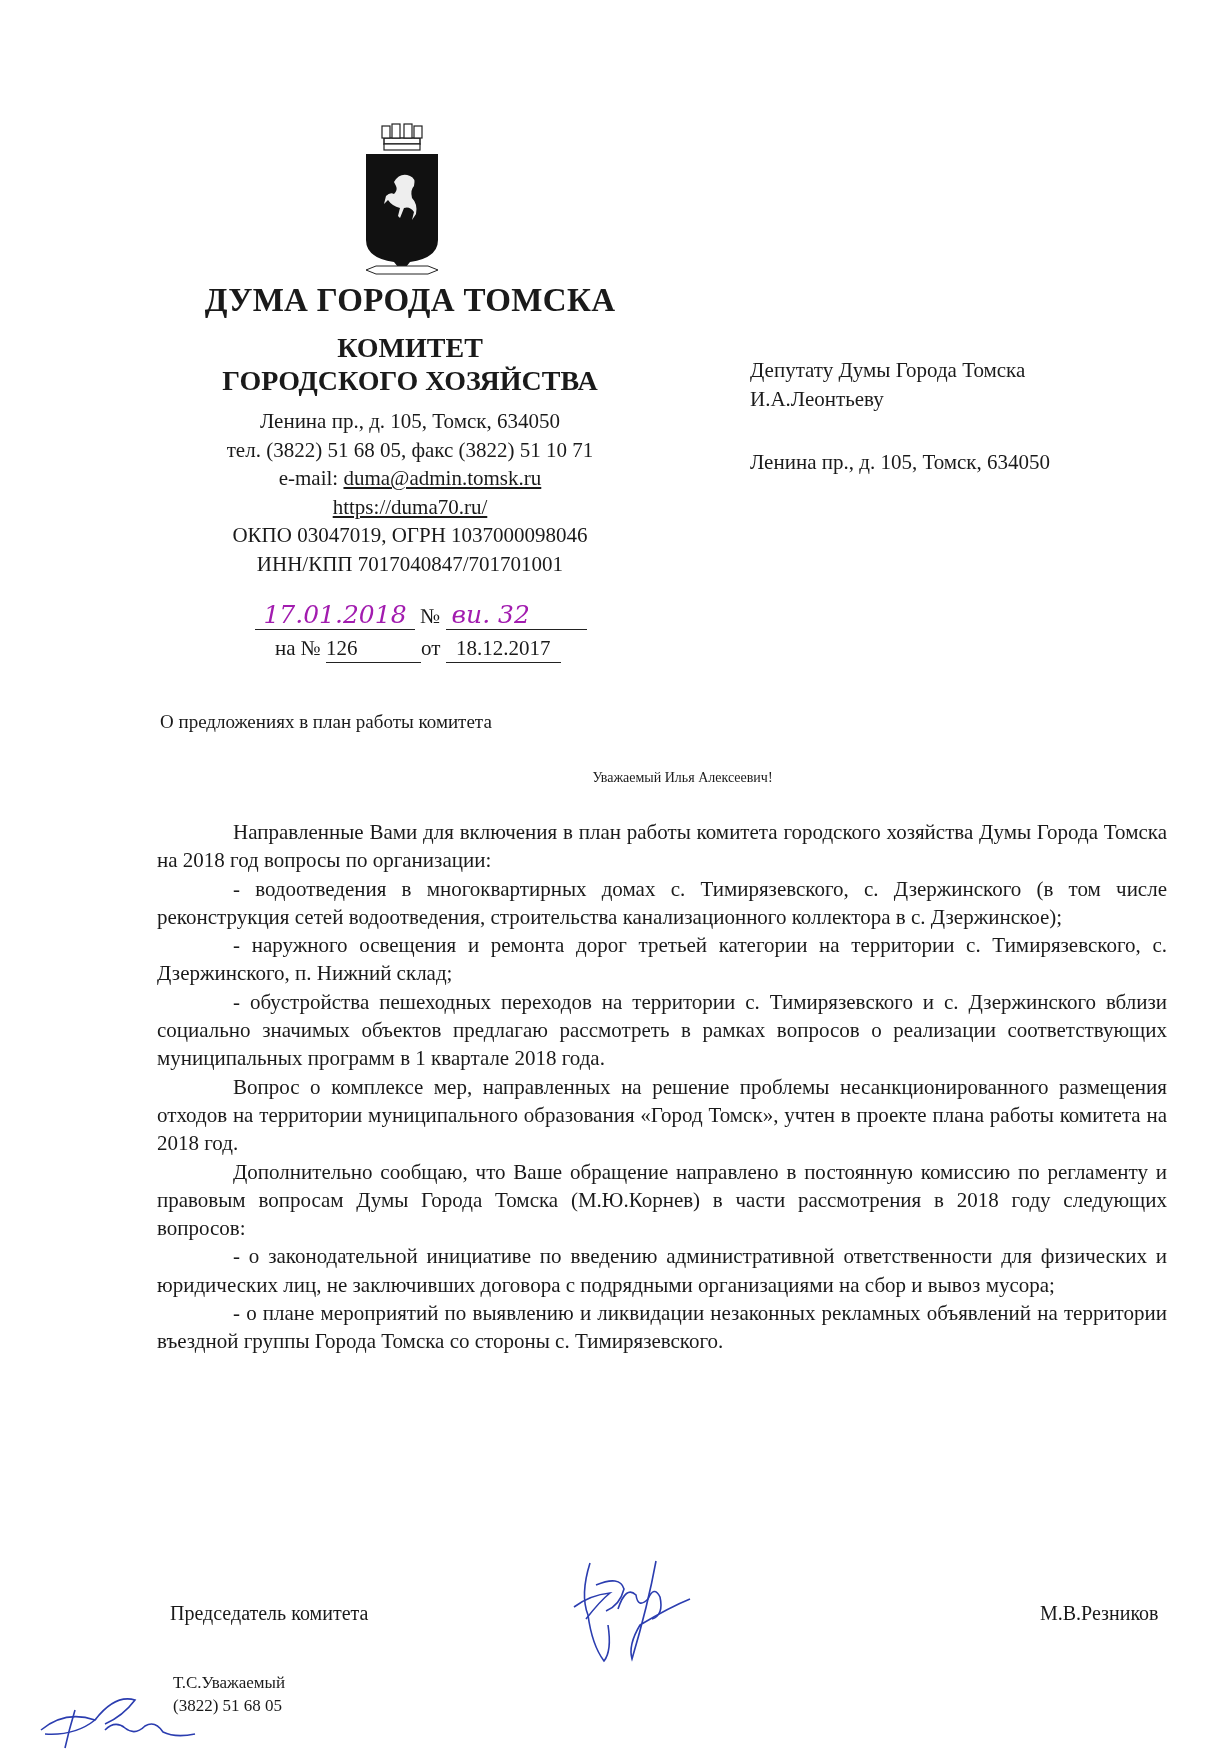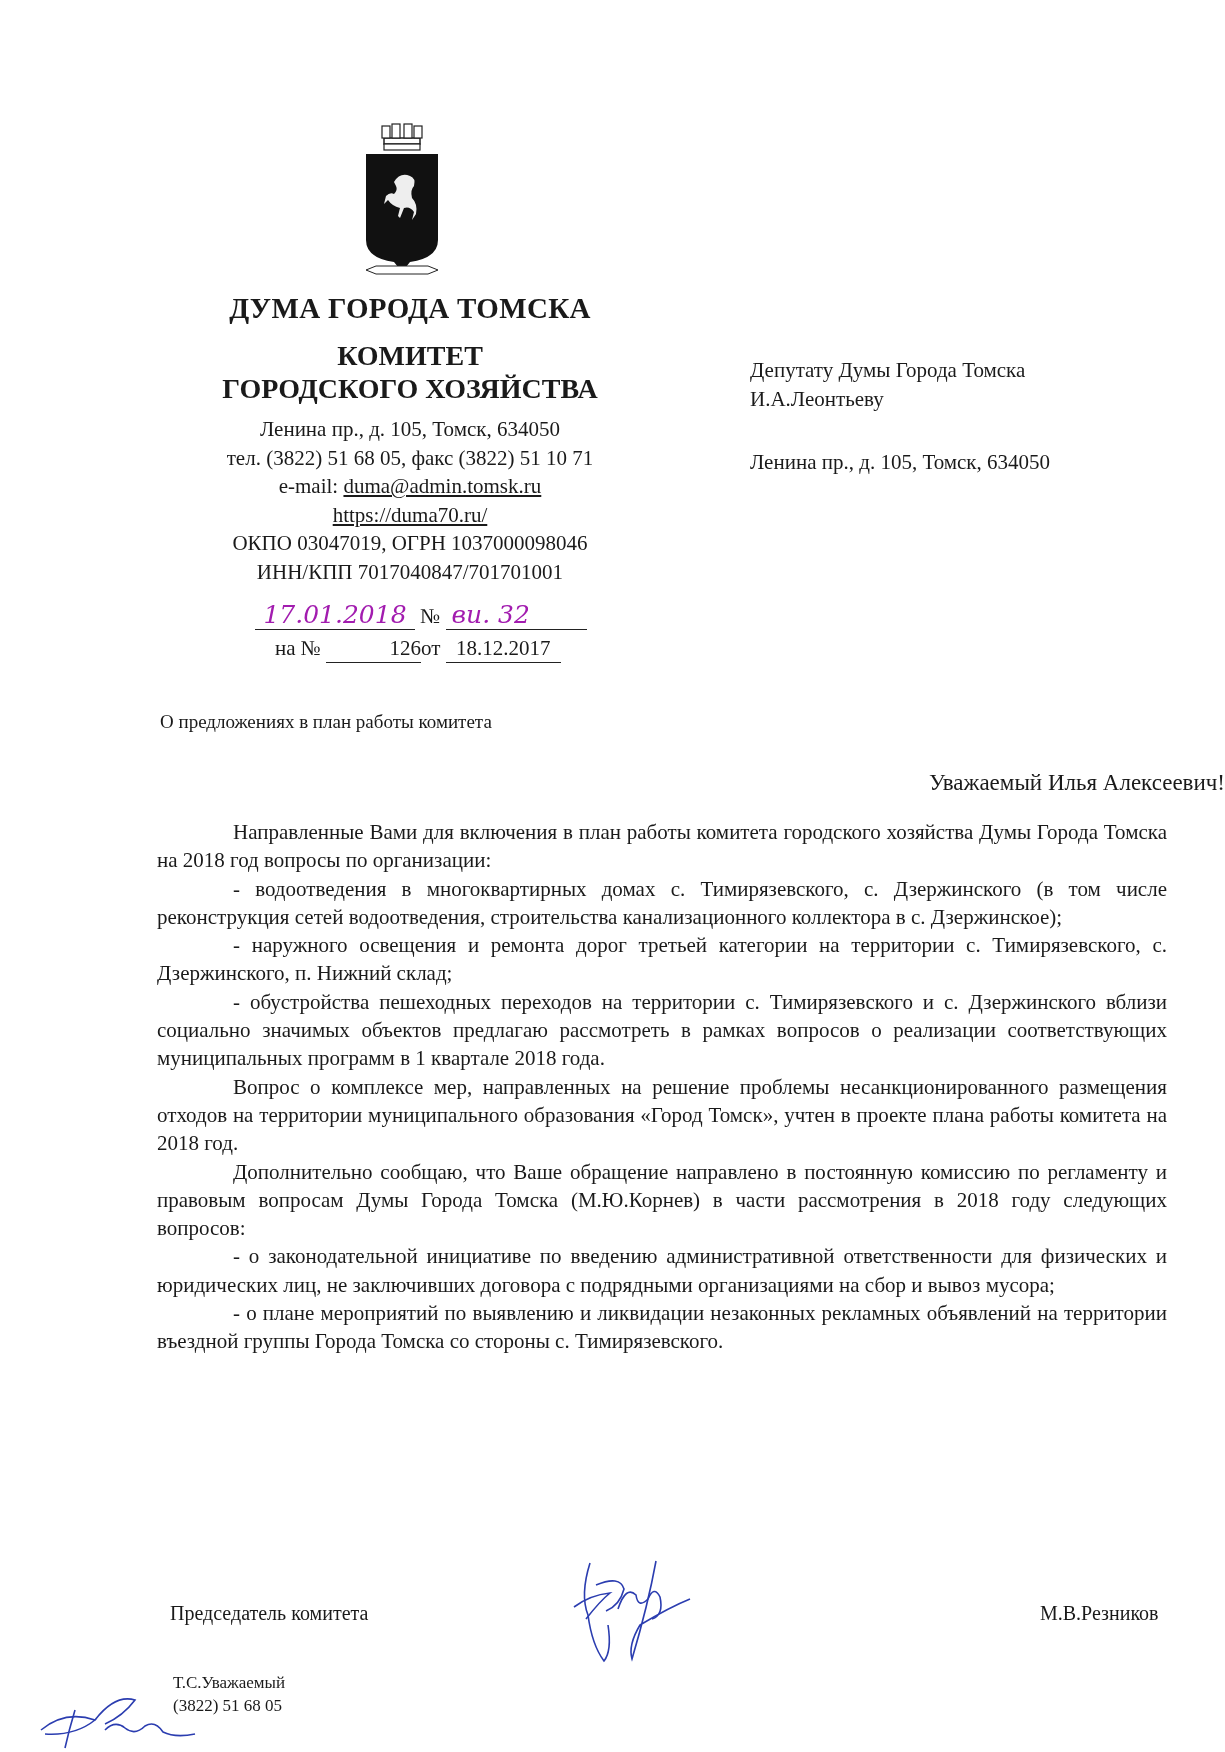--- a/index.html
+++ b/index.html
@@ -5,41 +5,41 @@
     html, body { margin: 0; padding: 0; background: #ffffff; }
     body { width: 1225px; height: 1752px; position: relative; overflow: hidden;
            font-family: "Liberation Serif", "DejaVu Serif", serif; color: #1a1a1a; }
     .abs { position: absolute; }
 
     
     .emblem { left: 362px; top: 120px; width: 80px; height: 160px; }
 
     
     .org-block { left: 200px; top: 283px; width: 420px; text-align: center; }
-    .org-title { font-weight: bold; font-size: 29px; letter-spacing: 0.3px; line-height: 34px; margin: 8px; }
+    .org-title { font-weight: bold; font-size: 33px; letter-spacing: 0.3px; line-height: 34px; margin: 0; }
     .committee { font-weight: bold; font-size: 28px; line-height: 33px; margin-top: 14px; }
     .contacts { margin-top: 10px; font-size: 21px; line-height: 28.5px; }
     .contacts .u { text-decoration: underline; }
 
     
     .reg { left: 255px; top: 600px; width: 360px; font-size: 21px; }
     .reg-line1 { height: 34px; position: relative; }
     .hand { font-family: "DejaVu Serif", serif; font-style: italic; color: #a21caf; font-size: 25px; }
     .ul { display: inline-block; border-bottom: 1.5px solid #222; }
     .reg-line2 { line-height: 28px; }
 
     
     .addressee { left: 718px; top: 356px; width: 450px; font-size: 21px; line-height: 28.5px; margin-left: 32px; }
     .addr-gap { height: 35px; }
 
     
     .subject { left: 160px; top: 711px; font-size: 19px; }
 
     
-    .salute { left: 0; width: 1225px; top: 770px; text-align: right; font-size: 23px; padding-left: 140px; box-sizing: border-box; }
+    .salute { left: 0; width: 1225px; top: 770px; text-align: center; font-size: 14px; padding-left: 140px; box-sizing: border-box; }
 
     
     .body-text { left: 157px; top: 818px; width: 1010px; font-family: "Liberation Sans Narrow", "Liberation Serif", serif;
                  font-size: 21px; line-height: 28.3px; text-align: justify; }
     .body-text p { margin: 0; text-indent: 76px; }
     .sign-title { left: 170px; top: 1602px; font-size: 20px; }
     .sign-name { left: 1040px; top: 1602px; font-size: 20px; }
     .sig-svg { left: 560px; top: 1555px; }
 
     .exec { left: 173px; top: 1671px; font-size: 17px; line-height: 23px; }
@@ -85,21 +85,21 @@
 </div>
 
 <div class="abs reg">
   <div class="reg-line1">
     <span class="ul hand" style="width:160px; text-align:center;">17.01.2018</span>
     <span>№</span>
     <span class="ul hand" style="width:135px; text-align:left; padding-left:6px;">ви. 32</span>
   </div>
   <div class="reg-line2" style="padding-left:20px;">
     <span>на №</span>
-    <span class="ul" style="width:95px; text-align:right;">126</span><span>от</span>
+    <span class="ul" style="width:95px; text-align:left;">126</span><span>от</span>
     <span class="ul" style="width:115px; text-align:center;">18.12.2017</span>
   </div>
 </div>
 
 <div class="abs addressee">
   <div>Депутату Думы Города Томска</div>
   <div>И.А.Леонтьеву</div>
   <div class="addr-gap"></div>
   <div>Ленина пр., д. 105, Томск, 634050</div>
 </div>

